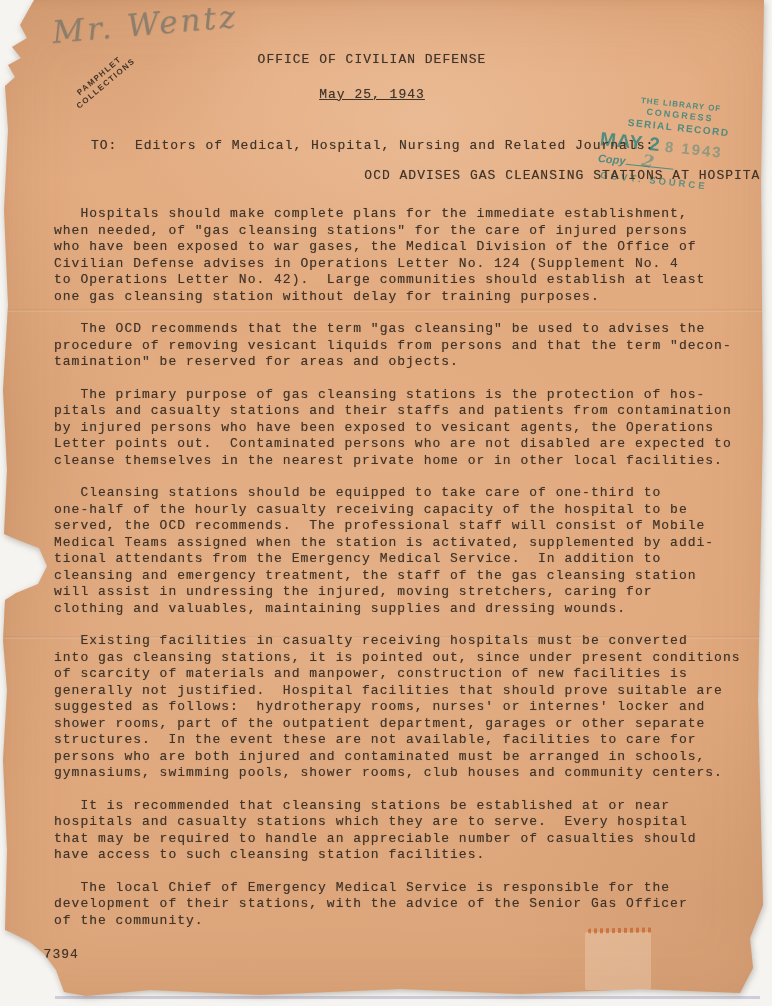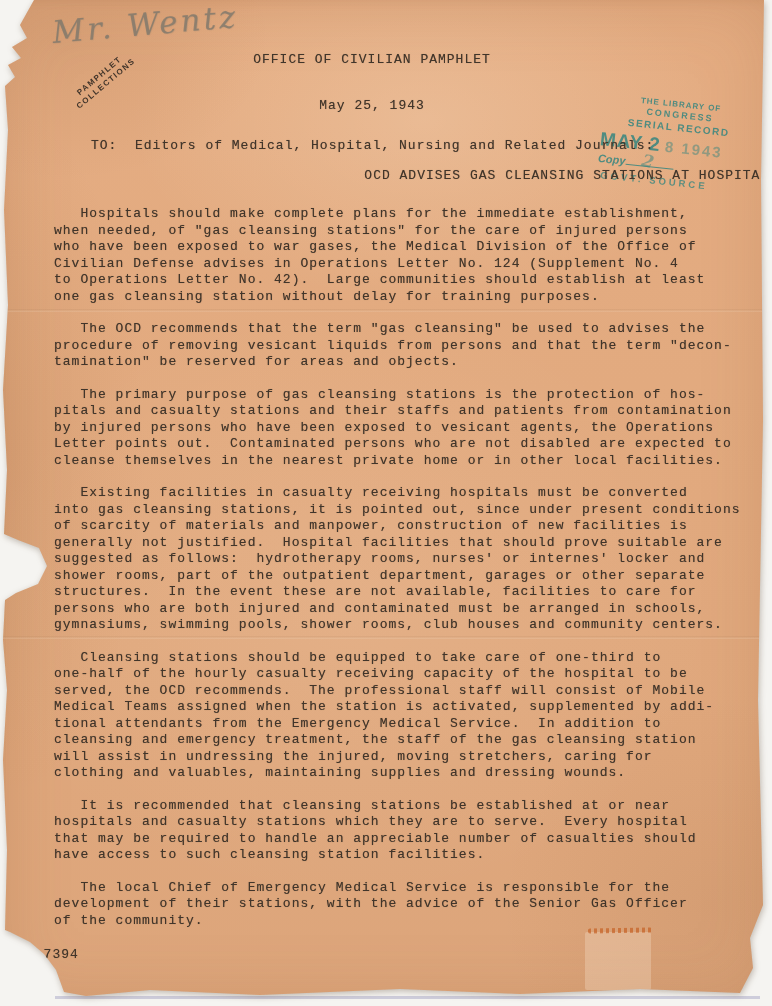--- a/index.html
+++ b/index.html
@@ -69,21 +69,21 @@
     font-family: "Liberation Mono", monospace;
     font-size: 13px;
     letter-spacing: 1px;
     line-height: 16.5px;
     text-shadow: 0 0 0.7px rgba(65,53,42,0.55);
   }
   .header-block {
     position: absolute; top: 52px; left: 0; width: 744px;
     text-align: center;
   }
-  .date-line { margin-top: 29px; }
+  .date-line { margin-top: 18px; text-decoration: underline; }
   .to-line { position: absolute; top: 138px; left: 55px; white-space: pre; margin-left: 36px; }
   .headline { position: absolute; top: 168px; left: 16px; width: 730px; text-align: right; margin-left: 32px; }
   .body-col {
     position: absolute; top: 198px; left: 54px; width: 706px;
   }
   .para { white-space: pre-wrap; margin: 8px 0 16px 0; }
   .footer-code { position: absolute; top: 947px; left: 26px; }
 
   
   .handwriting {
@@ -164,21 +164,21 @@
           <span class="loc-date-main">MAY 2</span>
           <span class="loc-date-rest">8 1943</span>
         </div>
         <div class="loc-copy">
           <span>Copy</span><span class="loc-copy-line"></span><span class="loc-copy-num">2</span>
         </div>
         <div class="loc-src">GOVT. SOURCE</div>
       </div>
 
       <div class="header-block type">
-        <div>OFFICE OF CIVILIAN PAMPHLET</div>
+        <div>OFFICE OF CIVILIAN DEFENSE</div>
         <div class="date-line">May 25, 1943</div>
       </div>
 
       <div class="to-line type">TO:  Editors of Medical, Hospital, Nursing and Related Journals:</div>
 
       <div class="headline type">OCD ADVISES GAS CLEANSING STATIONS AT HOSPITALS</div>
 
       <div class="body-col">
         <p class="para type">   Hospitals should make complete plans for the immediate establishment,
 when needed, of "gas cleansing stations" for the care of injured persons
@@ -187,37 +187,37 @@
 to Operations Letter No. 42).  Large communities should establish at least
 one gas cleansing station without delay for training purposes.</p>
         <p class="para type">   The OCD recommends that the term "gas cleansing" be used to advises the
 procedure of removing vesicant liquids from persons and that the term "decon-
 tamination" be reserved for areas and objects.</p>
         <p class="para type">   The primary purpose of gas cleansing stations is the protection of hos-
 pitals and casualty stations and their staffs and patients from contamination
 by injured persons who have been exposed to vesicant agents, the Operations
 Letter points out.  Contaminated persons who are not disabled are expected to
 cleanse themselves in the nearest private home or in other local facilities.</p>
+        <p class="para type">   Cleansing stations should be equipped to take care of one-third to
+one-half of the hourly casualty receiving capacity of the hospital to be
+served, the OCD recommends.  The professional staff will consist of Mobile
+Medical Teams assigned when the station is activated, supplemented by addi-
+tional attendants from the Emergency Medical Service.  In addition to
+cleansing and emergency treatment, the staff of the gas cleansing station
+will assist in undressing the injured, moving stretchers, caring for
+clothing and valuables, maintaining supplies and dressing wounds.</p>
         <p class="para type">   Existing facilities in casualty receiving hospitals must be converted
 into gas cleansing stations, it is pointed out, since under present conditions
 of scarcity of materials and manpower, construction of new facilities is
 generally not justified.  Hospital facilities that should prove suitable are
 suggested as follows:  hydrotherapy rooms, nurses' or internes' locker and
 shower rooms, part of the outpatient department, garages or other separate
 structures.  In the event these are not available, facilities to care for
 persons who are both injured and contaminated must be arranged in schools,
 gymnasiums, swimming pools, shower rooms, club houses and community centers.</p>
-        <p class="para type">   Cleansing stations should be equipped to take care of one-third to
-one-half of the hourly casualty receiving capacity of the hospital to be
-served, the OCD recommends.  The professional staff will consist of Mobile
-Medical Teams assigned when the station is activated, supplemented by addi-
-tional attendants from the Emergency Medical Service.  In addition to
-cleansing and emergency treatment, the staff of the gas cleansing station
-will assist in undressing the injured, moving stretchers, caring for
-clothing and valuables, maintaining supplies and dressing wounds.</p>
         <p class="para type">   It is recommended that cleansing stations be established at or near
 hospitals and casualty stations which they are to serve.  Every hospital
 that may be required to handle an appreciable number of casualties should
 have access to such cleansing station facilities.</p>
         <p class="para type">   The local Chief of Emergency Medical Service is responsible for the
 development of their stations, with the advice of the Senior Gas Officer
 of the community.</p>
       </div>
 
       <div class="footer-code type">M-7394</div>

